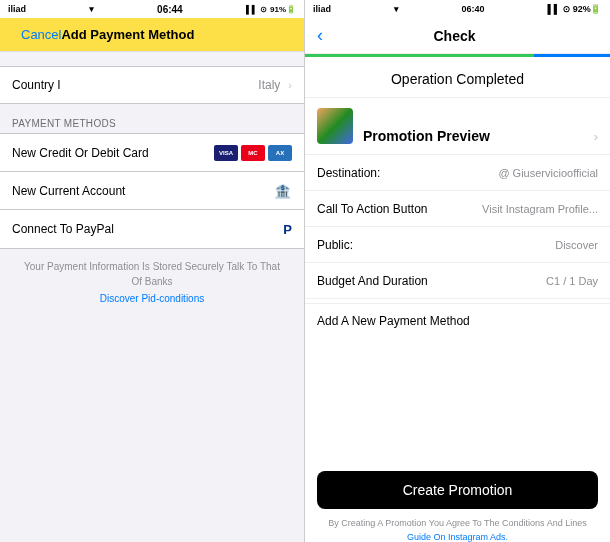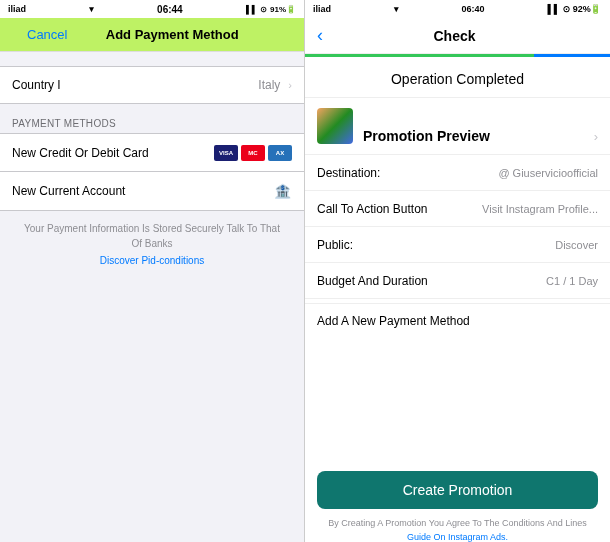--- a/index.html
+++ b/index.html
@@ -32,41 +32,41 @@
       padding: 0 8px;
       font-size: 9px;
       font-weight: 600;
     }
 
     .status-bar .carrier { font-size: 9px; font-weight: 700; }
     .status-bar .time { font-size: 10px; font-weight: 700; }
     .status-bar .icons { display: flex; align-items: center; gap: 3px; font-size: 8px; }
 
     .nav-bar-left {
-      background: #bef264;
+      background: #fde047;
       height: 34px;
       display: flex;
       align-items: center;
       justify-content: space-between;
-      padding: 0 27px;
+      padding: 0 21px;
       border-bottom: 1px solid #ddd;
     }
 
     .nav-bar-left .cancel-btn {
       color: #007aff;
       font-size: 13px;
       cursor: pointer;
     }
 
     .nav-bar-left .title {
       font-size: 13px;
       font-weight: 600;
       color: #000;
       flex: 1;
-      text-align: center;
+      text-align: left;
     }
 
     .section-label {
       font-size: 10px;
       font-weight: 500;
       color: #6d6d72;
       text-transform: uppercase;
       padding: 14px 12px 4px 12px;
       letter-spacing: 0.3px;
     }
@@ -290,21 +290,21 @@
 
     .spacer { flex: 1; }
 
     .create-btn-container {
       padding: 10px 12px 4px 12px;
     }
 
     .create-btn {
       width: 100%;
       height: 38px;
-      background: #0f766e;
+      background: #000000;
       color: #fff;
       border: none;
       border-radius: 8px;
       font-size: 14px;
       font-weight: 500;
       cursor: pointer;
       display: flex;
       align-items: center;
       justify-content: center;
     }
@@ -370,20 +370,24 @@
           <span class="card-icon amex-icon">AX</span>
         </span>
       </span>
     </div>
 
     <div class="list-item">
       <span class="item-label">New Current Account</span>
       <span class="bank-icon">🏦</span>
     </div>
 
+    <div class="list-item">
+      <span class="item-label">Connect To PayPal</span>
+      <span class="paypal-icon">P</span>
+    </div>
   </div>
 
   <div class="footer-text">
     <span>Your Payment Information Is Stored Securely
 Talk To That Of Banks</span>
     <a class="footer-link">Discover Pid-conditions</a>
   </div>
 
 </div>
 

